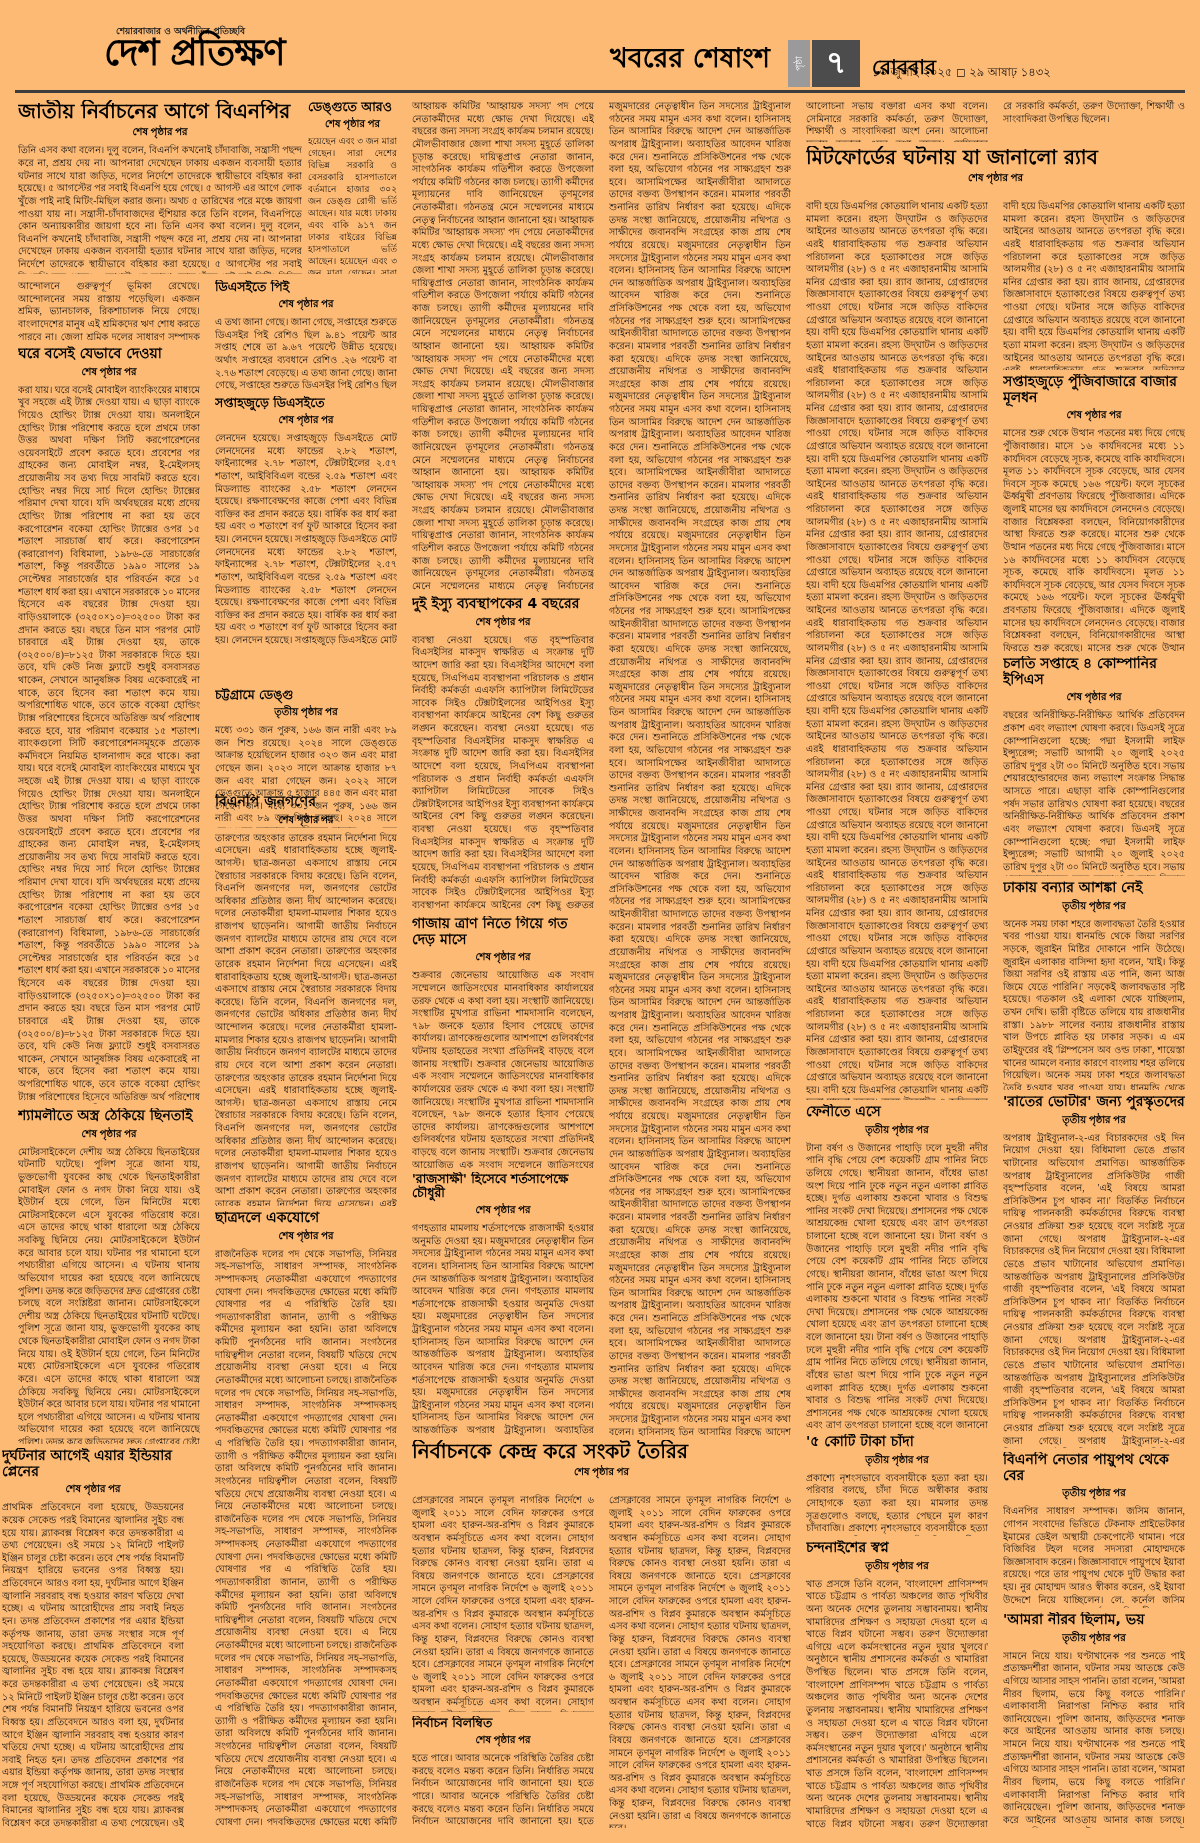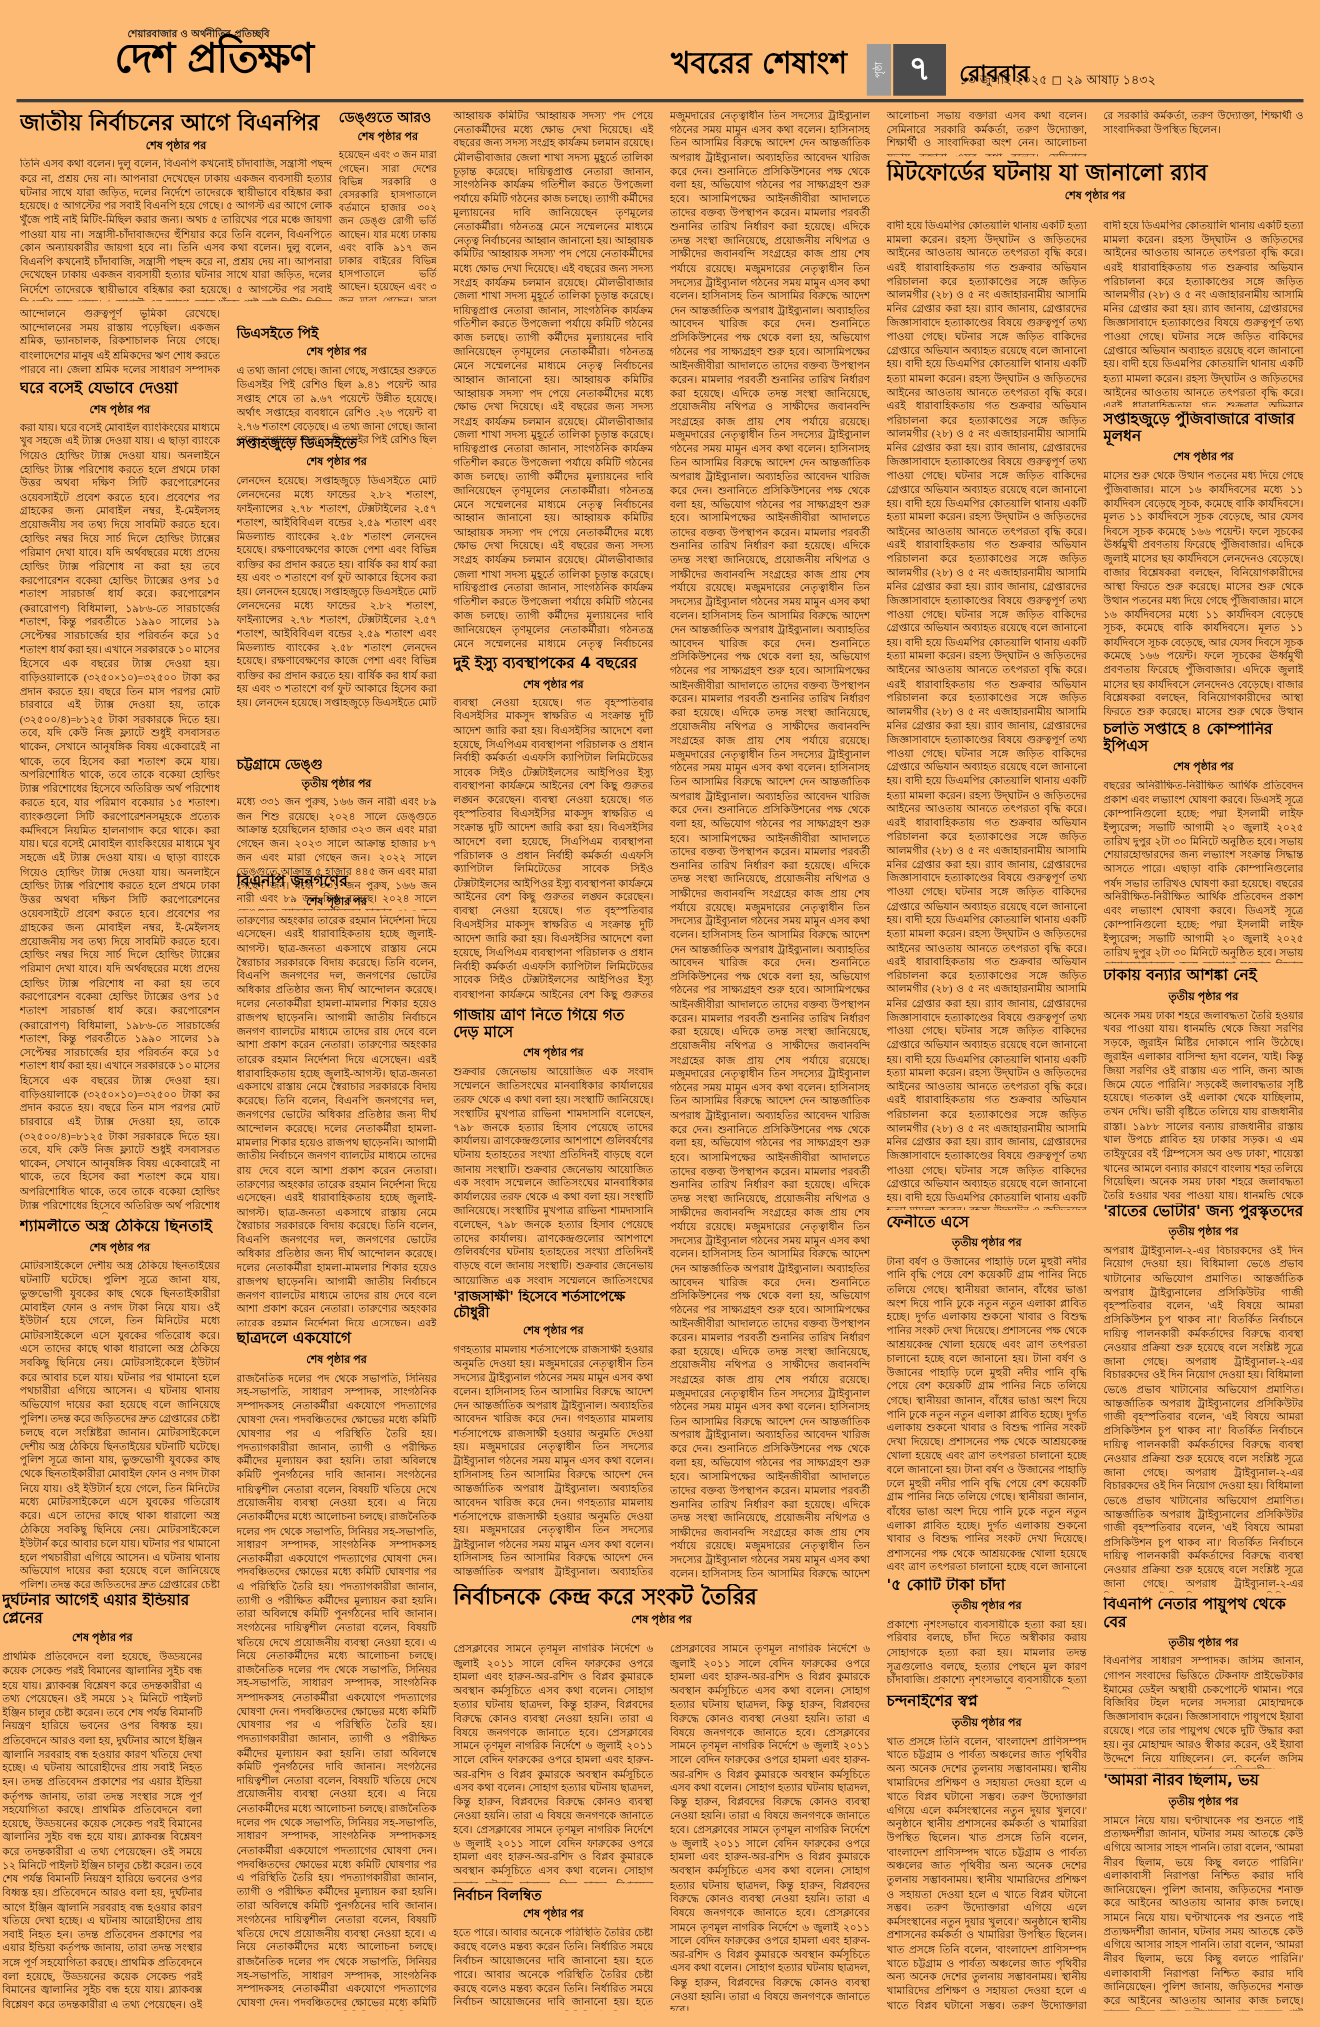--- a/index.html
+++ b/index.html
@@ -81,21 +81,21 @@
     <div class="byl">শেষ পৃষ্ঠার পর</div>
     <p class="bd">মোটরসাইকেলে দেশীয় অস্ত্র ঠেকিয়ে ছিনতাইয়ের ঘটনাটি ঘটেছে। পুলিশ সূত্রে জানা যায়, ভুক্তভোগী যুবকের কাছ থেকে ছিনতাইকারীরা মোবাইল ফোন ও নগদ টাকা নিয়ে যায়। ওই ইউটার্ন হয়ে গেলে, তিন মিনিটের মধ্যে মোটরসাইকেলে এসে যুবকের গতিরোধ করে। এসে তাদের কাছে থাকা ধারালো অস্ত্র ঠেকিয়ে সবকিছু ছিনিয়ে নেয়। মোটরসাইকেলে ইউটার্ন করে আবার চলে যায়। ঘটনার পর থামানো হলে পথচারীরা এগিয়ে আসেন। এ ঘটনায় থানায় অভিযোগ দায়ের করা হয়েছে বলে জানিয়েছে পুলিশ। তদন্ত করে জড়িতদের দ্রুত গ্রেপ্তারের চেষ্টা চলছে বলে সংশ্লিষ্টরা জানান। মোটরসাইকেলে দেশীয় অস্ত্র ঠেকিয়ে ছিনতাইয়ের ঘটনাটি ঘটেছে। পুলিশ সূত্রে জানা যায়, ভুক্তভোগী যুবকের কাছ থেকে ছিনতাইকারীরা মোবাইল ফোন ও নগদ টাকা নিয়ে যায়। ওই ইউটার্ন হয়ে গেলে, তিন মিনিটের মধ্যে মোটরসাইকেলে এসে যুবকের গতিরোধ করে। এসে তাদের কাছে থাকা ধারালো অস্ত্র ঠেকিয়ে সবকিছু ছিনিয়ে নেয়। মোটরসাইকেলে ইউটার্ন করে আবার চলে যায়। ঘটনার পর থামানো হলে পথচারীরা এগিয়ে আসেন। এ ঘটনায় থানায় অভিযোগ দায়ের করা হয়েছে বলে জানিয়েছে পুলিশ। তদন্ত করে জড়িতদের দ্রুত গ্রেপ্তারের চেষ্টা চলছে বলে সংশ্লিষ্টরা জানান।</p>
   </div>
 
   <div class="art" style="left:2px;top:1448px;width:182px;height:380px">
     <h2 class="hl hl-md">দুর্ঘটনার আগেই এয়ার ইন্ডিয়ার প্লেনের</h2>
     <div class="byl">শেষ পৃষ্ঠার পর</div>
     <p class="bd">প্রাথমিক প্রতিবেদনে বলা হয়েছে, উড্ডয়নের কয়েক সেকেন্ড পরই বিমানের জ্বালানির সুইচ বন্ধ হয়ে যায়। ব্ল্যাকবক্স বিশ্লেষণ করে তদন্তকারীরা এ তথ্য পেয়েছেন। ওই সময়ে ১২ মিনিটে পাইলট ইঞ্জিন চালুর চেষ্টা করেন। তবে শেষ পর্যন্ত বিমানটি নিয়ন্ত্রণ হারিয়ে ভবনের ওপর বিধ্বস্ত হয়। প্রতিবেদনে আরও বলা হয়, দুর্ঘটনার আগে ইঞ্জিন জ্বালানি সরবরাহ বন্ধ হওয়ার কারণ খতিয়ে দেখা হচ্ছে। এ ঘটনায় আরোহীদের প্রায় সবাই নিহত হন। তদন্ত প্রতিবেদন প্রকাশের পর এয়ার ইন্ডিয়া কর্তৃপক্ষ জানায়, তারা তদন্ত সংস্থার সঙ্গে পূর্ণ সহযোগিতা করছে। প্রাথমিক প্রতিবেদনে বলা হয়েছে, উড্ডয়নের কয়েক সেকেন্ড পরই বিমানের জ্বালানির সুইচ বন্ধ হয়ে যায়। ব্ল্যাকবক্স বিশ্লেষণ করে তদন্তকারীরা এ তথ্য পেয়েছেন। ওই সময়ে ১২ মিনিটে পাইলট ইঞ্জিন চালুর চেষ্টা করেন। তবে শেষ পর্যন্ত বিমানটি নিয়ন্ত্রণ হারিয়ে ভবনের ওপর বিধ্বস্ত হয়। প্রতিবেদনে আরও বলা হয়, দুর্ঘটনার আগে ইঞ্জিন জ্বালানি সরবরাহ বন্ধ হওয়ার কারণ খতিয়ে দেখা হচ্ছে। এ ঘটনায় আরোহীদের প্রায় সবাই নিহত হন। তদন্ত প্রতিবেদন প্রকাশের পর এয়ার ইন্ডিয়া কর্তৃপক্ষ জানায়, তারা তদন্ত সংস্থার সঙ্গে পূর্ণ সহযোগিতা করছে। প্রাথমিক প্রতিবেদনে বলা হয়েছে, উড্ডয়নের কয়েক সেকেন্ড পরই বিমানের জ্বালানির সুইচ বন্ধ হয়ে যায়। ব্ল্যাকবক্স বিশ্লেষণ করে তদন্তকারীরা এ তথ্য পেয়েছেন। ওই সময়ে ১২ মিনিটে পাইলট ইঞ্জিন চালুর চেষ্টা করেন। তবে শেষ পর্যন্ত বিমানটি নিয়ন্ত্রণ হারিয়ে ভবনের ওপর বিধ্বস্ত হয়। প্রতিবেদনে আরও বলা হয়, দুর্ঘটনার আগে ইঞ্জিন জ্বালানি সরবরাহ বন্ধ হওয়ার কারণ খতিয়ে দেখা হচ্ছে। এ ঘটনায় আরোহীদের প্রায় সবাই নিহত হন। তদন্ত প্রতিবেদন প্রকাশের পর এয়ার ইন্ডিয়া কর্তৃপক্ষ জানায়, তারা তদন্ত সংস্থার সঙ্গে পূর্ণ সহযোগিতা করছে।</p>
   </div>
 
-  <div class="art" style="left:215px;top:296px;width:182px;height:112px">
+  <div class="art" style="left:215px;top:280px;width:182px;height:112px">
     <h2 class="hl hl-sm">ডিএসইতে পিই</h2>
     <div class="byl">শেষ পৃষ্ঠার পর</div>
     <p class="bd">এ তথ্য জানা গেছে। জানা গেছে, সপ্তাহের শুরুতে ডিএসইর পিই রেশিও ছিল ৯.৪১ পয়েন্ট আর সপ্তাহ শেষে তা ৯.৬৭ পয়েন্টে উন্নীত হয়েছে। অর্থাৎ সপ্তাহের ব্যবধানে রেশিও .২৬ পয়েন্ট বা ২.৭৬ শতাংশ বেড়েছে। এ তথ্য জানা গেছে। জানা গেছে, সপ্তাহের শুরুতে ডিএসইর পিই রেশিও ছিল ৯.৪১ পয়েন্ট আর সপ্তাহ শেষে তা ৯.৬৭ পয়েন্টে উন্নীত হয়েছে। অর্থাৎ সপ্তাহের ব্যবধানে রেশিও .২৬ পয়েন্ট বা ২.৭৬ শতাংশ বেড়েছে।</p>
   </div>
 
   <div class="art" style="left:215px;top:396px;width:182px;height:250px">
     <h2 class="hl hl-sm">সপ্তাহজুড়ে ডিএসইতে</h2>
     <div class="byl">শেষ পৃষ্ঠার পর</div>
     <p class="bd">লেনদেন হয়েছে। সপ্তাহজুড়ে ডিএসইতে মোট লেনদেনের মধ্যে ফান্ডের ২.৮২ শতাংশ, ফাইন্যান্সের ২.৭৮ শতাংশ, টেক্সটাইলের ২.৫৭ শতাংশ, আইবিবিএল বন্ডের ২.৫৯ শতাংশ এবং মিডল্যান্ড ব্যাংকের ২.৫৮ শতাংশ লেনদেন হয়েছে। রক্ষণাবেক্ষণের কাজে পেশা এবং বিভিন্ন ব্যক্তির কর প্রদান করতে হয়। বার্ষিক কর ধার্য করা হয় এবং ৩ শতাংশে বর্গ ফুট আকারে হিসেব করা হয়। লেনদেন হয়েছে। সপ্তাহজুড়ে ডিএসইতে মোট লেনদেনের মধ্যে ফান্ডের ২.৮২ শতাংশ, ফাইন্যান্সের ২.৭৮ শতাংশ, টেক্সটাইলের ২.৫৭ শতাংশ, আইবিবিএল বন্ডের ২.৫৯ শতাংশ এবং মিডল্যান্ড ব্যাংকের ২.৫৮ শতাংশ লেনদেন হয়েছে। রক্ষণাবেক্ষণের কাজে পেশা এবং বিভিন্ন ব্যক্তির কর প্রদান করতে হয়। বার্ষিক কর ধার্য করা হয় এবং ৩ শতাংশে বর্গ ফুট আকারে হিসেব করা হয়। লেনদেন হয়েছে। সপ্তাহজুড়ে ডিএসইতে মোট লেনদেনের মধ্যে ফান্ডের ২.৮২ শতাংশ, ফাইন্যান্সের ২.৭৮ শতাংশ, টেক্সটাইলের ২.৫৭ শতাংশ, আইবিবিএল বন্ডের ২.৫৯ শতাংশ এবং মিডল্যান্ড ব্যাংকের ২.৫৮ শতাংশ লেনদেন হয়েছে। রক্ষণাবেক্ষণের কাজে পেশা এবং বিভিন্ন ব্যক্তির কর প্রদান করতে হয়। বার্ষিক কর ধার্য করা হয় এবং ৩ শতাংশে বর্গ ফুট আকারে হিসেব করা হয়।</p>
   </div>

